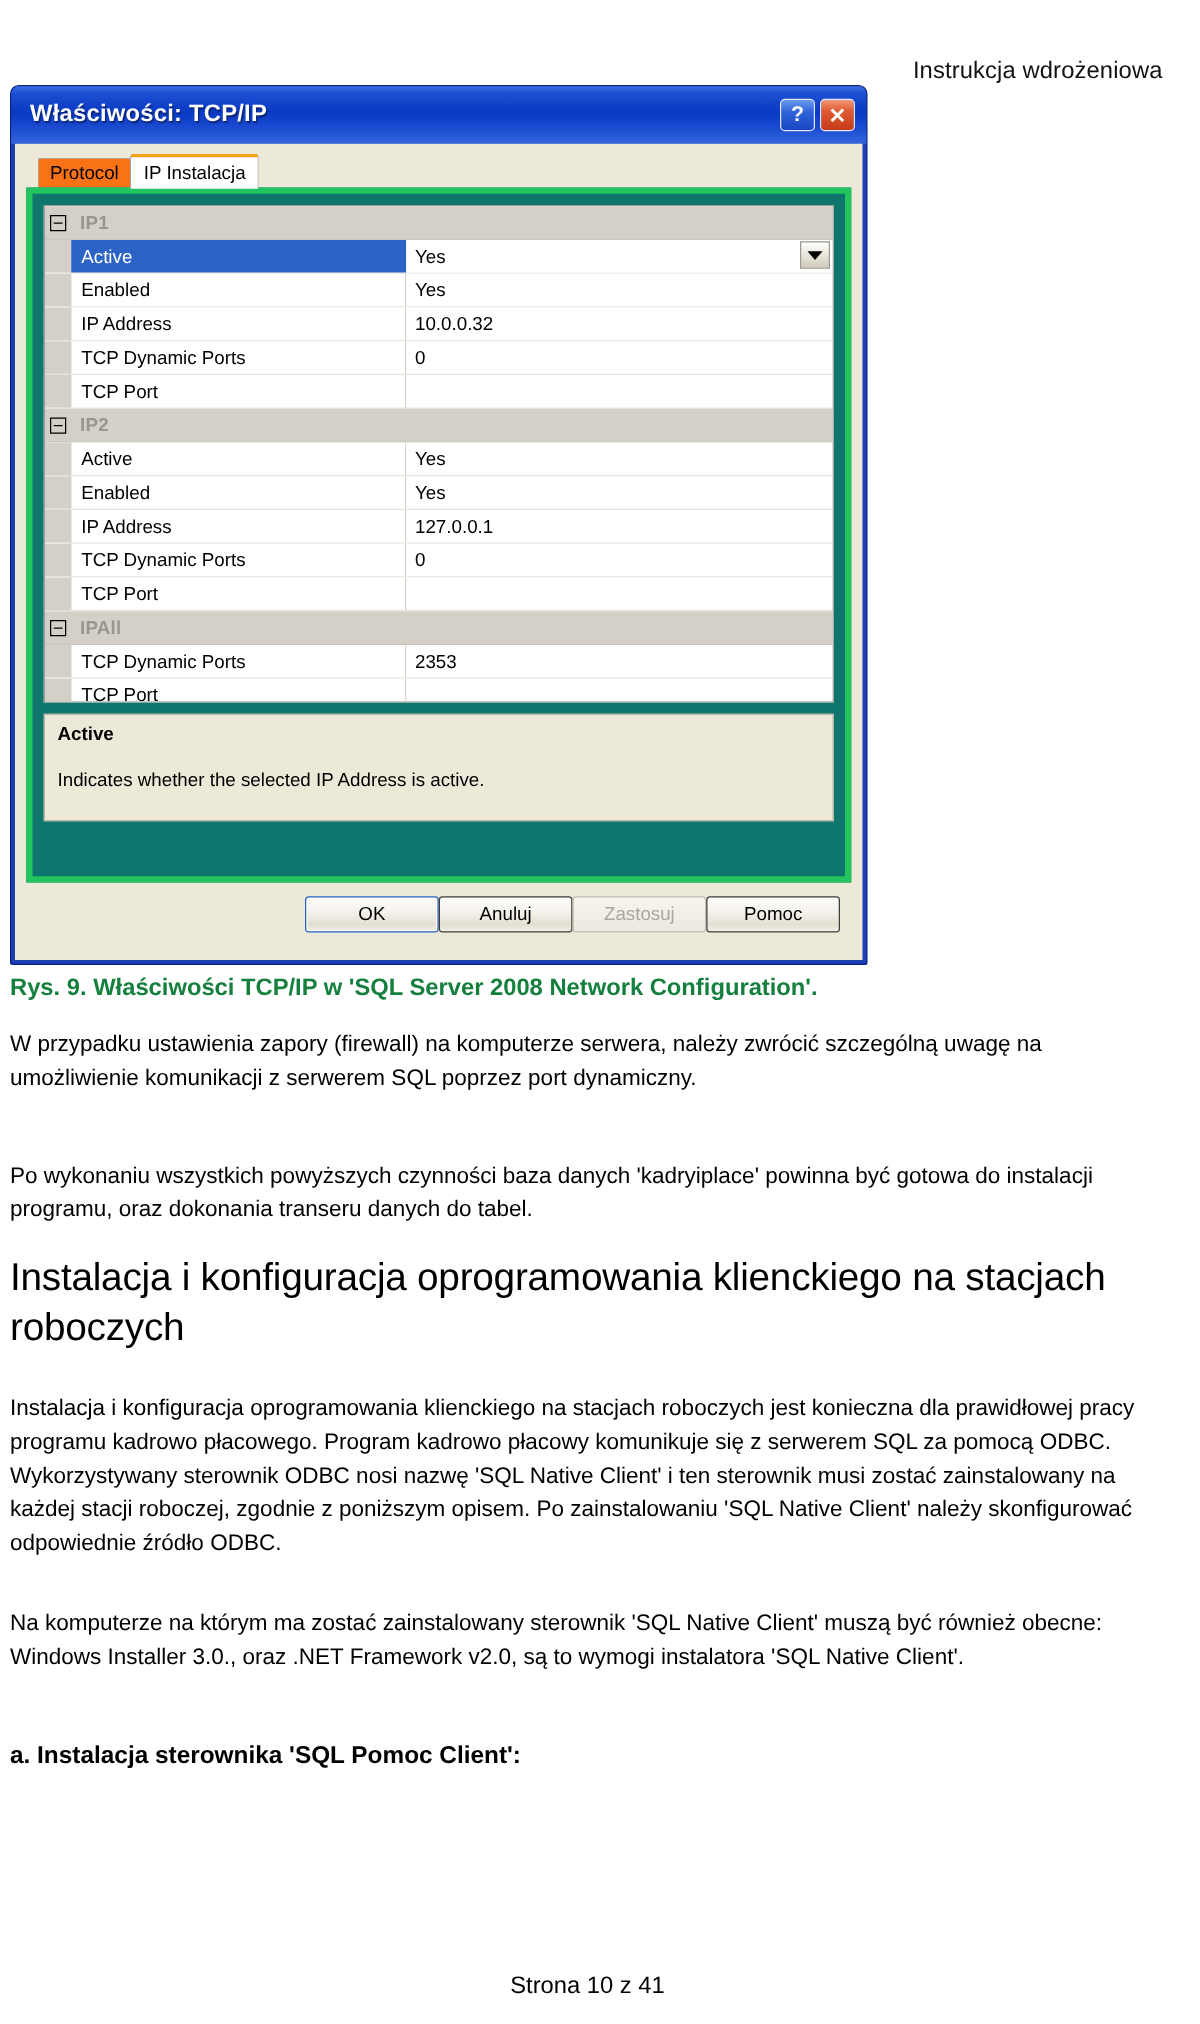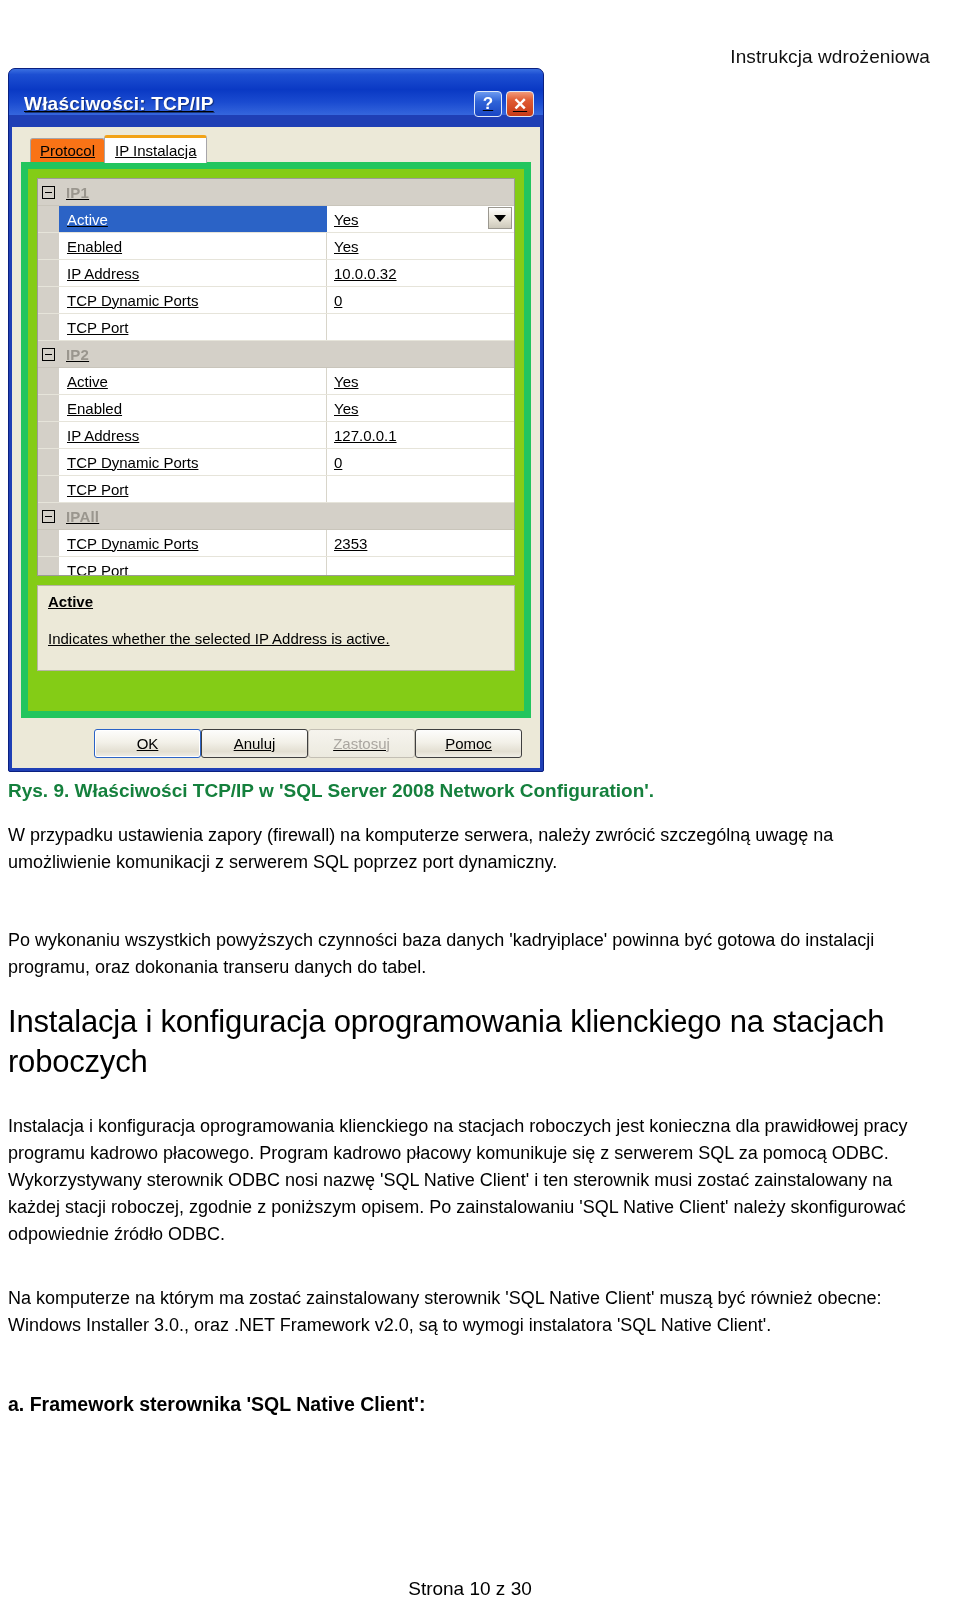--- a/index.html
+++ b/index.html
@@ -28,29 +28,28 @@
     color: #111;
     letter-spacing: .1px;
     margin-top: 44px;
   }
 
   
   .dialog {
     position: absolute;
     left: 8px;
     top: 68px;
-    width: 536px;
+    width: 686px;
     height: 704px;
     background: #1f3fb5;
     border: 1px solid #0a2080;
     border-radius: 7px 7px 2px 2px;
     box-sizing: border-box;
-    padding: 12px 3px 3px 3px;
+    padding: 0 3px 3px 3px;
     box-shadow: 0 0 0 0 rgba(0,0,0,0);
-    text-decoration: underline;
   }
   .dialog::after{
     content:"";
     position:absolute; left:0; top:0; right:0; height:46px;
     border-radius:6px 6px 0 0;
     background: linear-gradient(180deg,#3a6fe0 0%, #1d4fd2 12%, #0a39c4 45%, #1a4bd0 72%, #3566dd 100%);
     pointer-events:none;
     z-index:0;
   }
   .titlebar {
@@ -125,22 +124,22 @@
     background: #ffffff;
     border-top: 3px solid #f2a317;
     z-index: 3;
     margin-left: -1px;
     margin-bottom: -1px;
     font-size: 15px;
     padding: 0 10px;
   }
 
   .tabpage {
-    background: #84cc16;
-    border: 7px solid #22c55e;
+    background: #0f766e;
+    border: 5px solid #22c55e;
     height: 556px;
     box-sizing: border-box;
     padding: 9px;
     position: relative;
     z-index: 1;
   }
 
   
   .grid {
     border: 1px solid #9c9b97;
@@ -463,14 +462,14 @@
 
   </div>
 </div>
 
 <div class="caption">Rys. 9. Właściwości TCP/IP w 'SQL Server 2008 Network Configuration'.</div>
 <div class="para p1">W przypadku ustawienia zapory (firewall) na komputerze serwera, należy zwrócić szczególną uwagę na umożliwienie komunikacji z serwerem SQL poprzez port dynamiczny.</div>
 <div class="para p2">Po wykonaniu wszystkich powyższych czynności baza danych 'kadryiplace' powinna być gotowa do instalacji programu, oraz dokonania transeru danych do tabel.</div>
 <div class="h1">Instalacja i konfiguracja oprogramowania klienckiego na stacjach roboczych</div>
 <div class="para p3">Instalacja i konfiguracja oprogramowania klienckiego na stacjach roboczych jest konieczna dla prawidłowej pracy programu kadrowo płacowego. Program kadrowo płacowy komunikuje się z serwerem SQL za pomocą ODBC. Wykorzystywany sterownik ODBC nosi nazwę 'SQL Native Client' i ten sterownik musi zostać zainstalowany na każdej stacji roboczej, zgodnie z poniższym opisem. Po zainstalowaniu 'SQL Native Client' należy skonfigurować odpowiednie źródło ODBC.</div>
 <div class="para p4">Na komputerze na którym ma zostać zainstalowany sterownik 'SQL Native Client' muszą być również obecne: Windows Installer 3.0., oraz .NET Framework v2.0, są to wymogi instalatora 'SQL Native Client'.</div>
-<div class="subhead">a. Framework sterownika 'SQL Native Client':</div>
-<div class="footer">Strona 10 z 30</div>
+<div class="subhead">a. Instalacja sterownika 'SQL Pomoc Client':</div>
+<div class="footer">Strona 10 z 41</div>
 
 </body></html>

